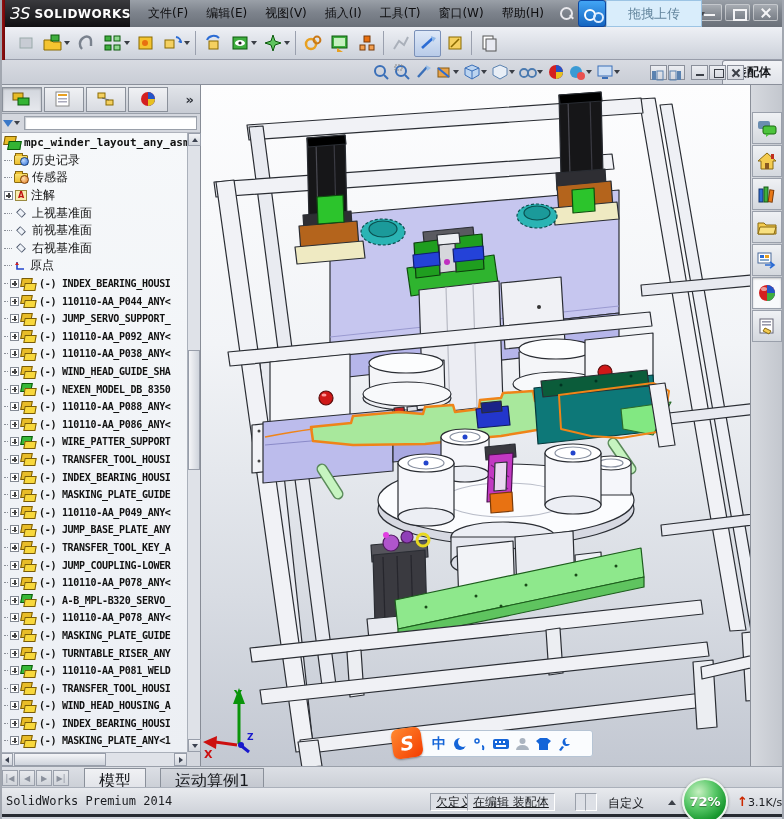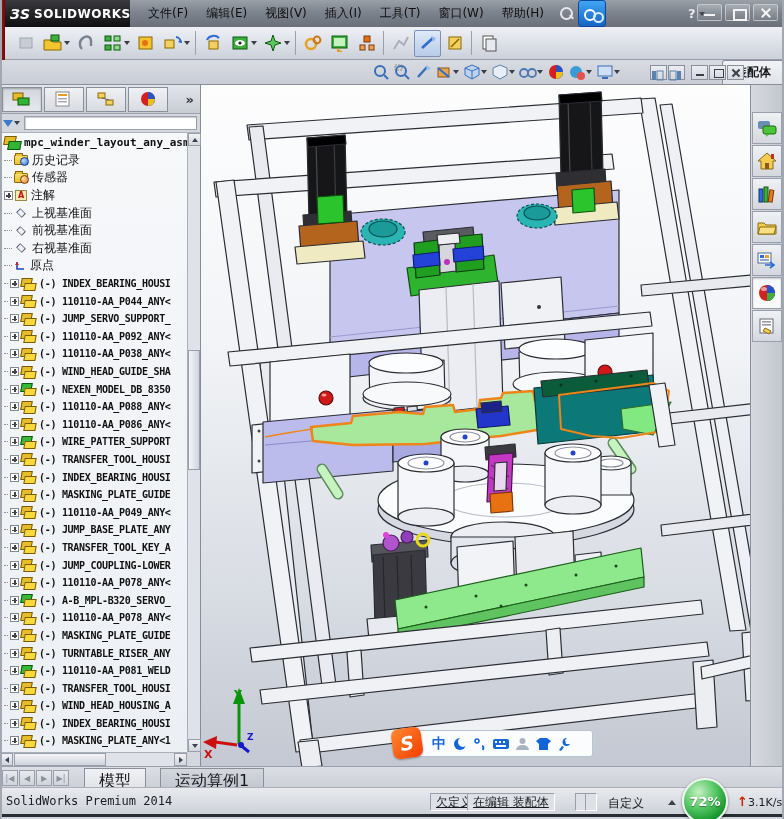--- a/index.html
+++ b/index.html
@@ -6,21 +6,21 @@
     font-family:"DejaVu Sans",sans-serif;background:#cfd3db;position:relative;}
   *{box-sizing:border-box;}
 
   
   #titlebar{position:absolute;left:0;top:0;width:784px;height:27px;
     background:linear-gradient(#9aa0a8,#7e848d 45%,#6a7079);display:flex;align-items:center;}
   #redstripe{position:absolute;left:0;top:0;width:5px;height:60px;
     background:linear-gradient(90deg,#b01616,#6e0808);z-index:40;}
   #logo{height:27px;width:130px;background:linear-gradient(#3a3a3e,#101012);
     display:flex;align-items:center;padding-left:10px;color:#fff;gap:4px;flex:none;}
-  #logomark{font-weight:bold;font-style:italic;font-size:14px;}
+  #logomark{font-weight:normal;font-style:italic;font-size:16px;}
   #logotext{font-weight:bold;font-size:12px;letter-spacing:.5px;}
   #menus{display:flex;align-items:center;margin-left:10px;gap:2px;}
   .menu{font-size:12px;color:#0e0e10;padding:3px 8px;cursor:default;}
   .tb-ico{width:18px;height:18px;position:relative;margin-left:6px;}
   .mag::before{content:"";position:absolute;left:2px;top:2px;width:9px;height:9px;
     border:2px solid #e8e8ec;border-radius:50%;}
   .mag::after{content:"";position:absolute;left:11px;top:11px;width:5px;height:2px;
     background:#e8e8ec;transform:rotate(45deg);}
   .newdoc{background:linear-gradient(#fff,#dfe4ea);border:1px solid #7a8088;width:13px;height:16px;}
   .caret{width:0;height:0;border-left:3px solid transparent;border-right:3px solid transparent;
@@ -215,20 +215,21 @@
     <span class="menu">窗口(W)</span>
     <span class="menu" able="true">帮助(H)</span>
   </div>
   <span class="tb-ico mag"></span>
   <span class="tb-ico newdoc"></span>
   <span class="caret"></span>
   <span id="help-q">?</span>
   <span class="caret"></span>
   <div id="upload-overlay">
     <div id="upload-ico"></div>
+    <div id="upload-tip">拖拽上传</div>
   </div>
   <div id="winbtns">
     <span class="wbtn min"></span>
     <span class="wbtn max"></span>
     <span class="wbtn cls"></span>
   </div>
 </div>
 
 <div id="toolbar">
   <span class="tslot">

